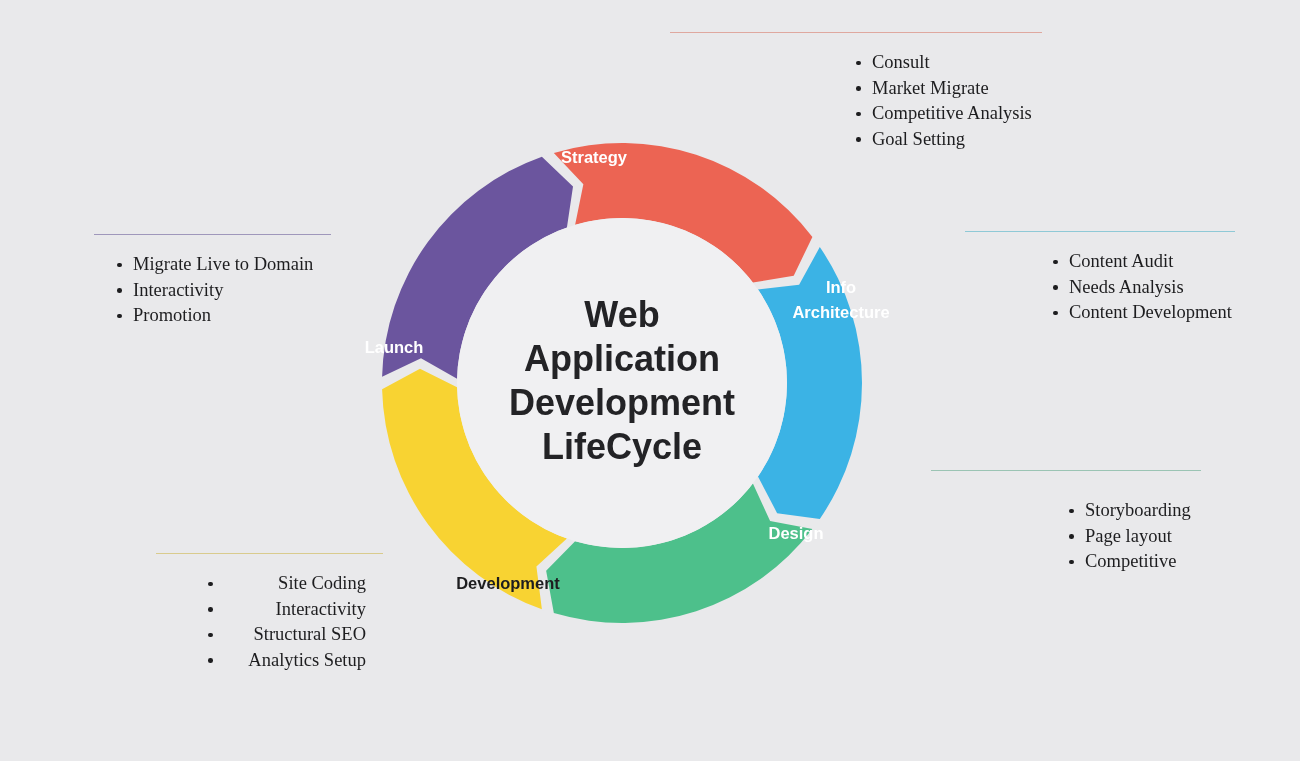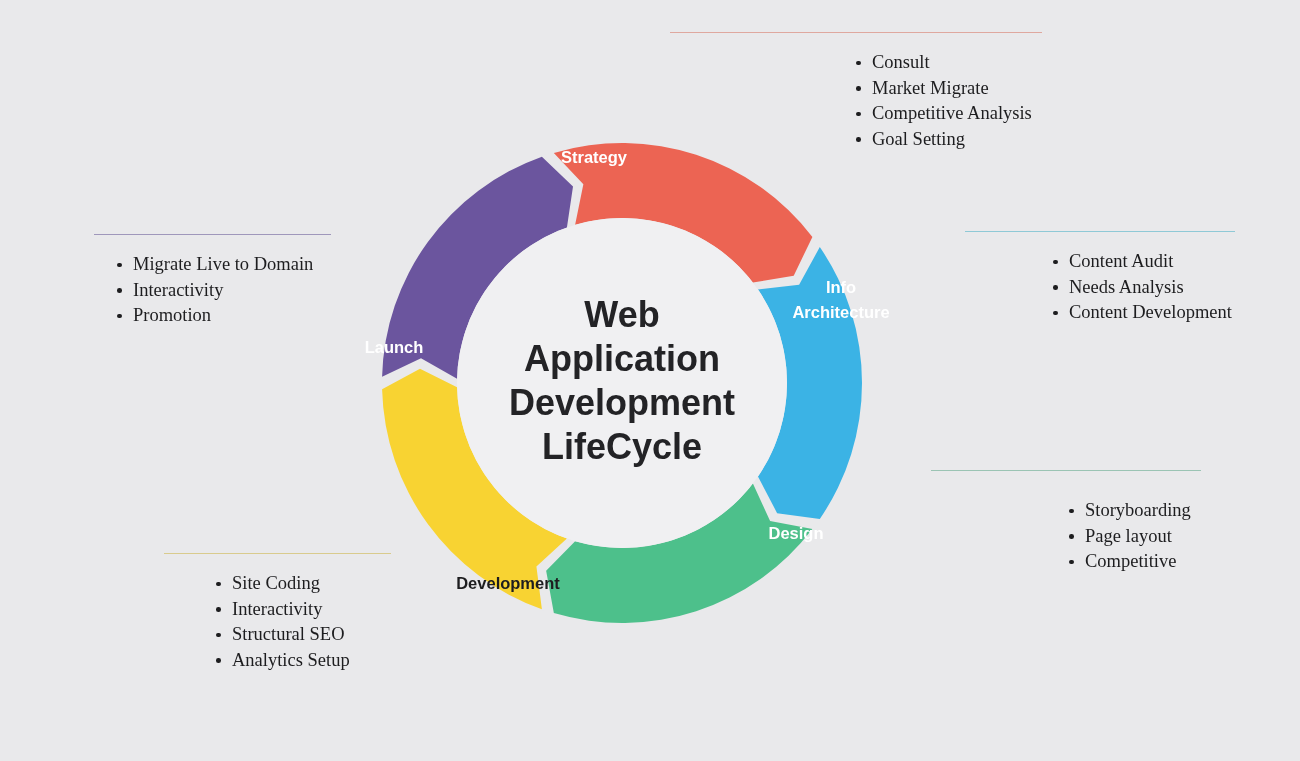--- a/index.html
+++ b/index.html
@@ -85,21 +85,21 @@
   #callout-strategy .rule { margin-bottom: 13px; }
 
   #callout-info       { left: 965px; top: 231px; width: 270px; }
   #callout-info ul    { padding-left: 65px; }
   #callout-info .rule { margin-bottom: 14px; }
 
   #callout-design     { left: 931px; top: 470px; width: 270px; }
   #callout-design ul  { padding-left: 115px; }
   #callout-design .rule { margin-bottom: 27px; }
 
-  #callout-development{ left: 164px; top: 553px; width: 227px; }
+  #callout-development{ left: 156px; top: 553px; width: 227px; text-align: right; }
   #callout-development ul { padding-left: 29px; }
   #callout-development .rule { margin-bottom: 16px; }
 
   #callout-launch     { left: 94px;  top: 234px; width: 237px; }
   #callout-launch ul  { padding-left: 0px; }
   #callout-launch .rule { margin-bottom: 15px; }
 </style>
 </head>
 <body>
 

